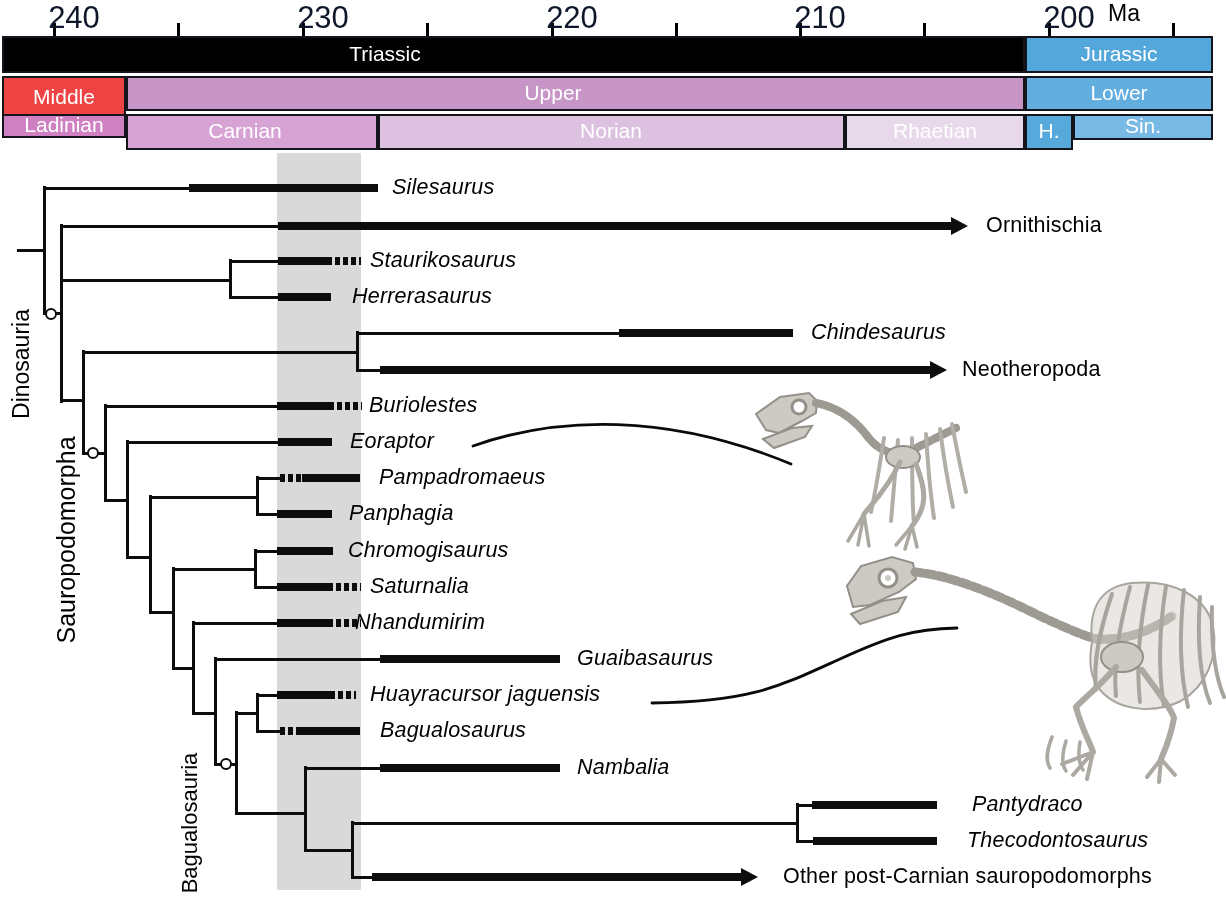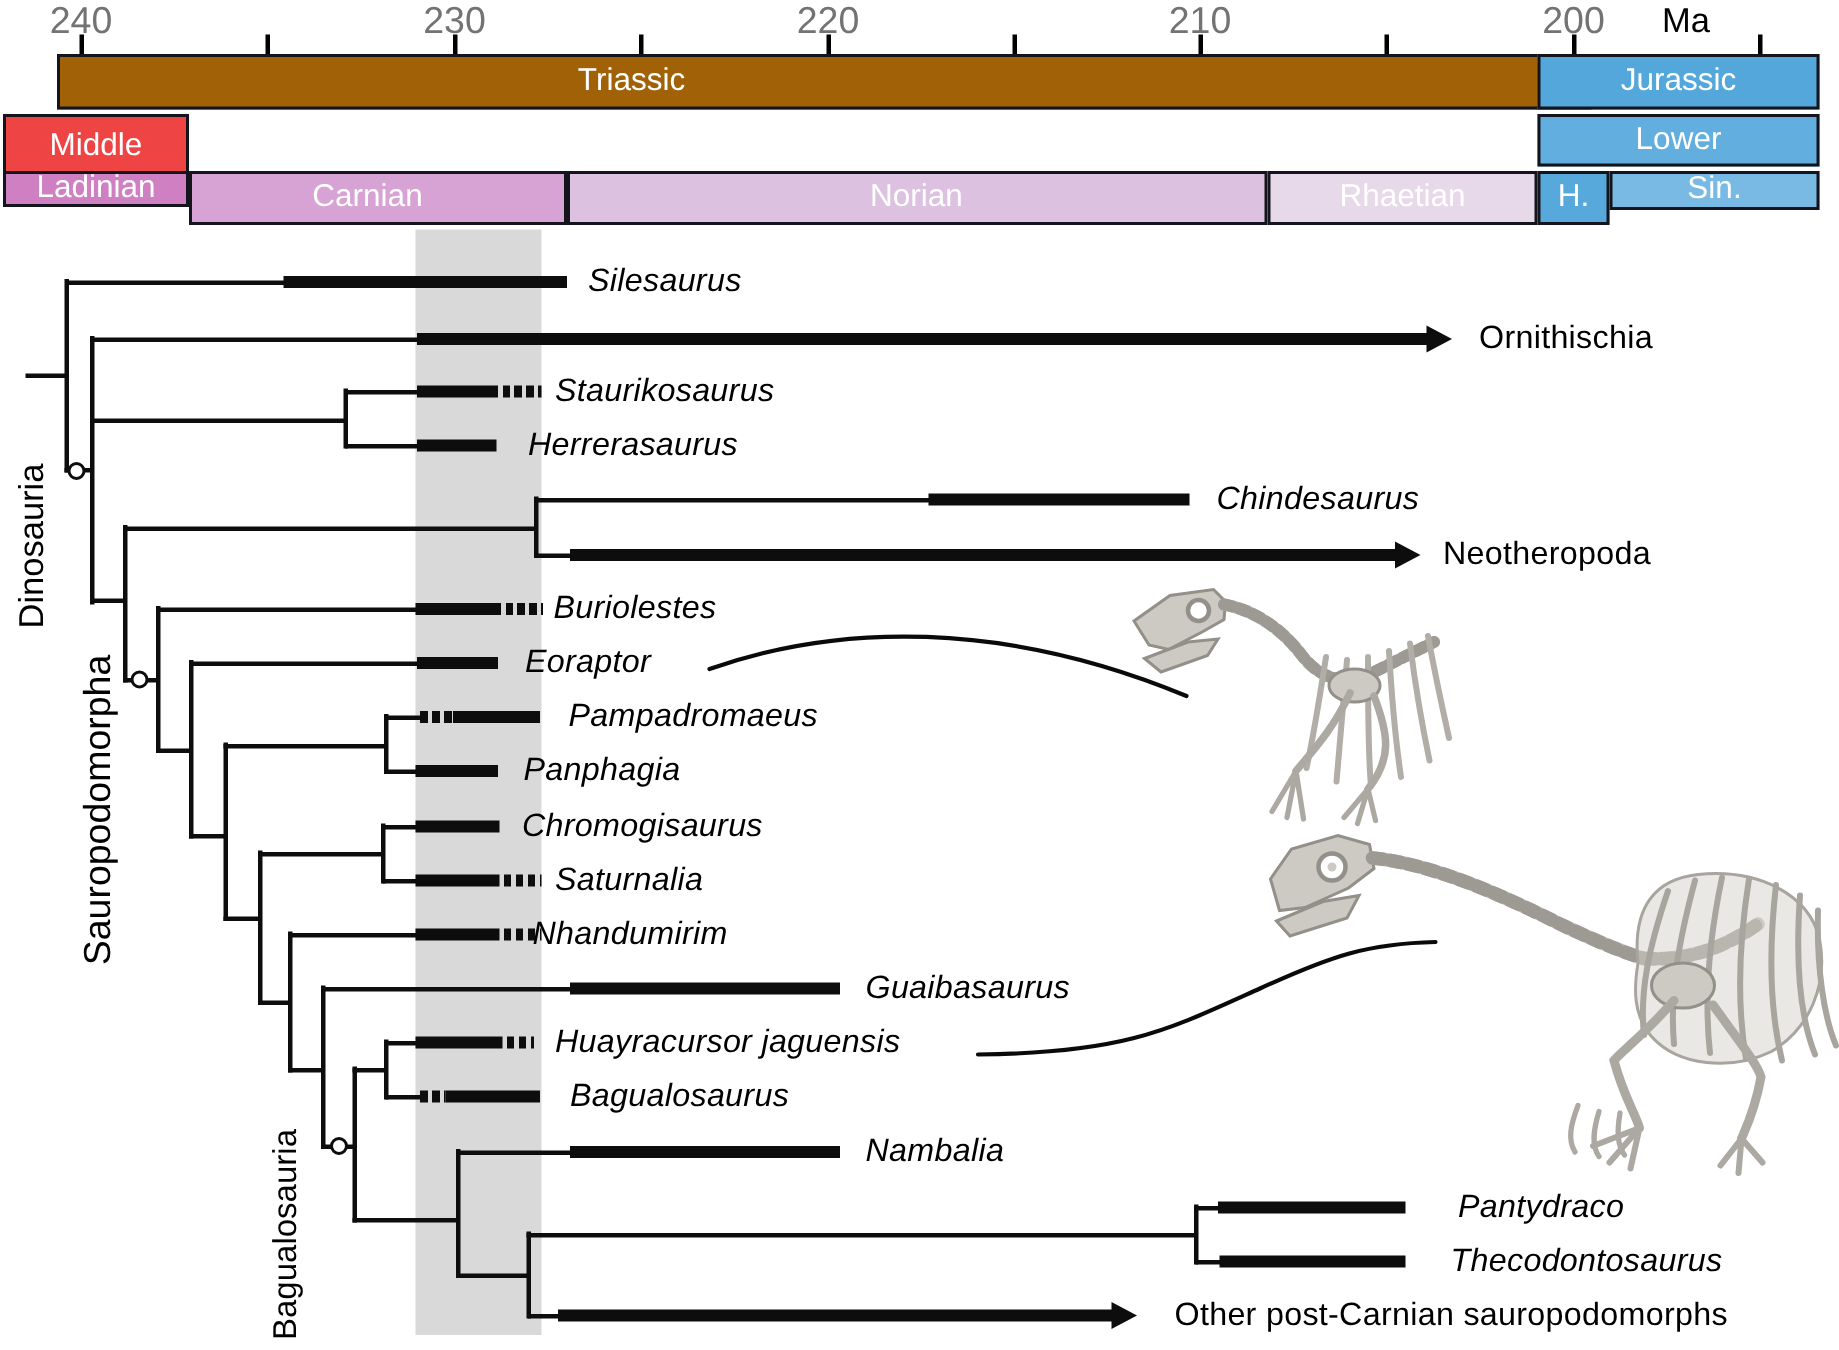--- a/index.html
+++ b/index.html
@@ -2,21 +2,21 @@
 <html><head>
 <meta charset="utf-8">
 <style>
   html,body{margin:0;padding:0;background:#fff;}
   #fig{position:relative;width:1226px;height:900px;background:#fff;overflow:hidden;
        font-family:"Liberation Sans","DejaVu Sans",sans-serif;}
   .line{position:absolute;background:#0d0d0d;}
   .ts-seg{position:absolute;box-sizing:border-box;border:2px solid #14141c;}
   .ts-label{position:absolute;top:50%;transform:translate(-50%,-54%);color:#fff;
             font-size:21px;white-space:nowrap;}
-  .axis-num{position:absolute;top:0;transform:translateX(-50%);font-size:25px;color:#737373;}
+  .axis-num{position:absolute;top:0;transform:translateX(-50%);font-size:31px;color:#0f172a;margin-left:20px;}
   .axis-unit{position:absolute;top:0;font-size:23px;color:#000;}
   .tick{position:absolute;top:23px;width:3px;height:13px;background:#000;}
   .taxon-label{position:absolute;transform:translateY(-52%);font-size:21.5px;color:#000;
                white-space:nowrap;letter-spacing:.2px;}
   .it{font-style:italic;}
   .node-circle{position:absolute;width:12px;height:12px;border-radius:50%;background:#fff;
                border:2.6px solid #0d0d0d;box-sizing:border-box;}
   .clade-label{position:absolute;transform:translate(-50%,-50%) rotate(-90deg);
                white-space:nowrap;color:#000;}
   .dash-bar{position:absolute;background:repeating-linear-gradient(90deg,#0d0d0d 0 5px,rgba(0,0,0,0) 5px 8px);}
@@ -75,28 +75,31 @@
       <path d="M1093,752 L1062,764 M1093,752 L1073,775 M1093,752 L1087,779" stroke="#aca8a2" stroke-width="4"></path>
       <path d="M1142,670 C1160,695 1172,710 1174,718 C1170,740 1164,752 1161,759" stroke="#aca8a2" stroke-width="6"></path>
       <path d="M1161,759 L1147,777 M1161,759 L1159,782 M1161,759 L1175,775" stroke="#aca8a2" stroke-width="4"></path>
       <path d="M1052,737 C1047,750 1045,760 1050,768" stroke="#aca8a2" stroke-width="3.5"></path>
       <path d="M1066,741 C1062,754 1061,764 1066,771" stroke="#aca8a2" stroke-width="3.5"></path>
       <path d="M1080,742 C1078,754 1078,763 1083,770" stroke="#aca8a2" stroke-width="3.5"></path>
     </g>
   <path d="M473,446 C558,416 668,413 791,464" fill="none" stroke="#0a0a0a" stroke-width="2.8" stroke-linecap="round"></path>
       <path d="M652,703 C750,702 778,687 840,659 C888,637 912,629 957,628" fill="none" stroke="#0a0a0a" stroke-width="2.8" stroke-linecap="round"></path>
     </svg>
-<div class="ts-seg" style="left: 2px; top: 36px; width: 1023px; height: 37px; background: #a16207; margin-left: 36px;">
+<div class="ts-seg" style="left: 2px; top: 36px; width: 1023px; height: 37px; background: #000000;">
       <div class="ts-label" style="left: 381px;">Triassic</div>
     </div>
     <div class="ts-seg" style="left: 1025px; top: 36px; width: 188px; height: 37px; background: rgb(84, 167, 219);">
       <div class="ts-label" style="left: 92px;">Jurassic</div>
     </div>
     <div class="ts-seg" style="left: 2px; top: 76px; width: 124px; height: 44px; background: #ef4444;">
       <div class="ts-label" style="left: 60px;">Middle</div>
+    </div>
+    <div class="ts-seg" style="left: 126px; top: 76px; width: 899px; height: 35px; background: rgb(199, 149, 198);">
+      <div class="ts-label" style="left: 425px;">Upper</div>
     </div>
     <div class="ts-seg" style="left: 1025px; top: 76px; width: 188px; height: 35px; background: rgb(98, 174, 223);">
       <div class="ts-label" style="left: 92px;">Lower</div>
     </div>
     <div class="ts-seg" style="left: 2px; top: 114px; width: 124px; height: 24px; background: rgb(207, 128, 195);">
       <div class="ts-label" style="left: 60px;">Ladinian</div>
     </div>
     <div class="ts-seg" style="left: 126px; top: 114px; width: 252px; height: 36px; background: rgb(215, 162, 212);">
       <div class="ts-label" style="left: 117px;">Carnian</div>
     </div>

